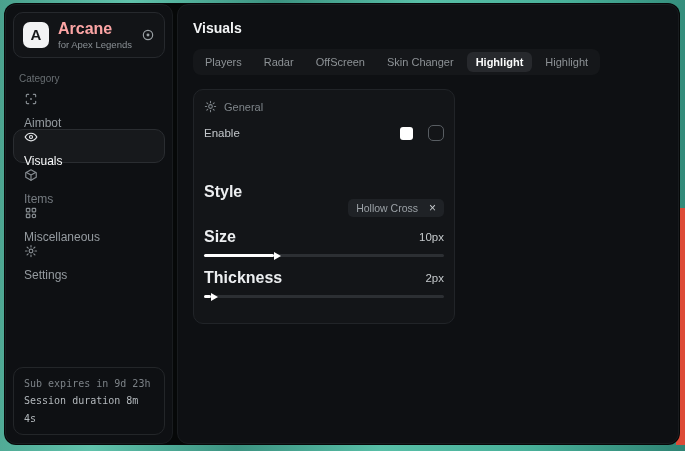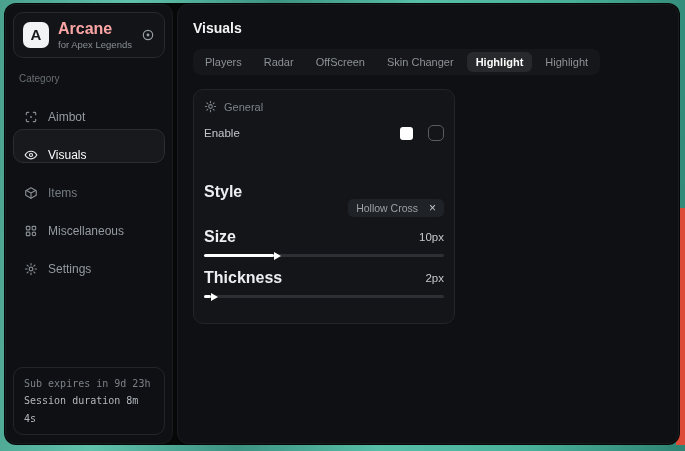--- a/index.html
+++ b/index.html
@@ -28,21 +28,21 @@
     font-weight:700; font-size:15px; display:flex; align-items:center; justify-content:center;
   }
   .logo-text { line-height:1.25; }
   .app-name { font-size:16px; font-weight:700; color:#fca5a5; }
   .app-sub { font-size:9.5px; color:#8a9095; }
   .target-btn { margin-left:auto; color:#9aa0a4; display:flex; cursor:pointer; }
   .category { margin:15px 6px 5px; font-size:10px; color:#686e72; }
   .nav { display:flex; flex-direction:column; }
   .nav-item {
     height:34px; margin:2px 0; padding:0 10px; border-radius:10px; border:1px solid transparent;
-    display:flex; align-items:flex-end; gap:10px; font-size:12px; color:#959ba0; cursor:pointer;
+    display:flex; align-items:flex-start; gap:10px; font-size:12px; color:#959ba0; cursor:pointer;flex-direction:column;
   }
   .nav-item .ico { display:flex; color:#878d92; }
   .nav-item.active { background:#17191c; border-color:#2a2d31; color:#fafbfc; }
   .nav-item.active .ico { color:#e8eaec; }
   .nav-item.dim { color:#757b80; }
   .sub-card {
     margin-top:auto; border:1px solid #232629; border-radius:10px; padding:7px 10px;
     font-family:"DejaVu Sans Mono", monospace; font-size:10px; line-height:1.75;
   }
   .sub-line1 { color:#7c8287; }

